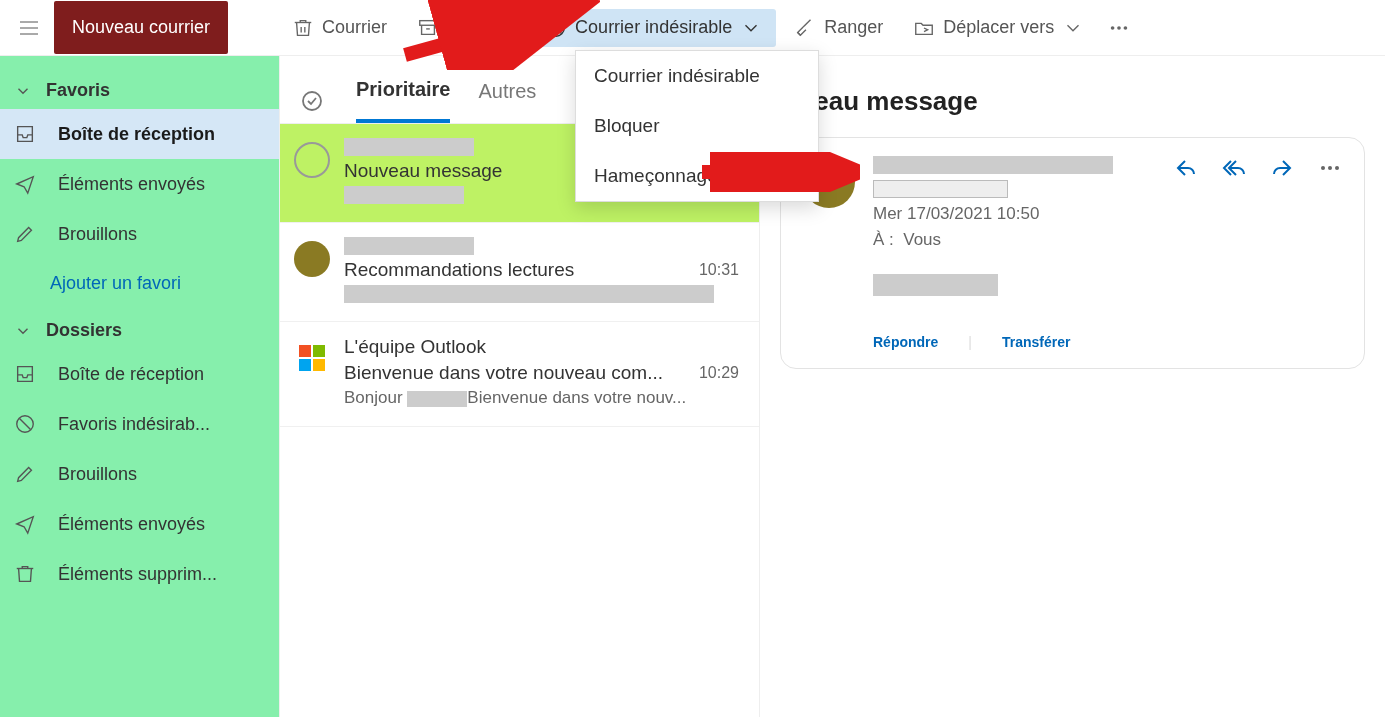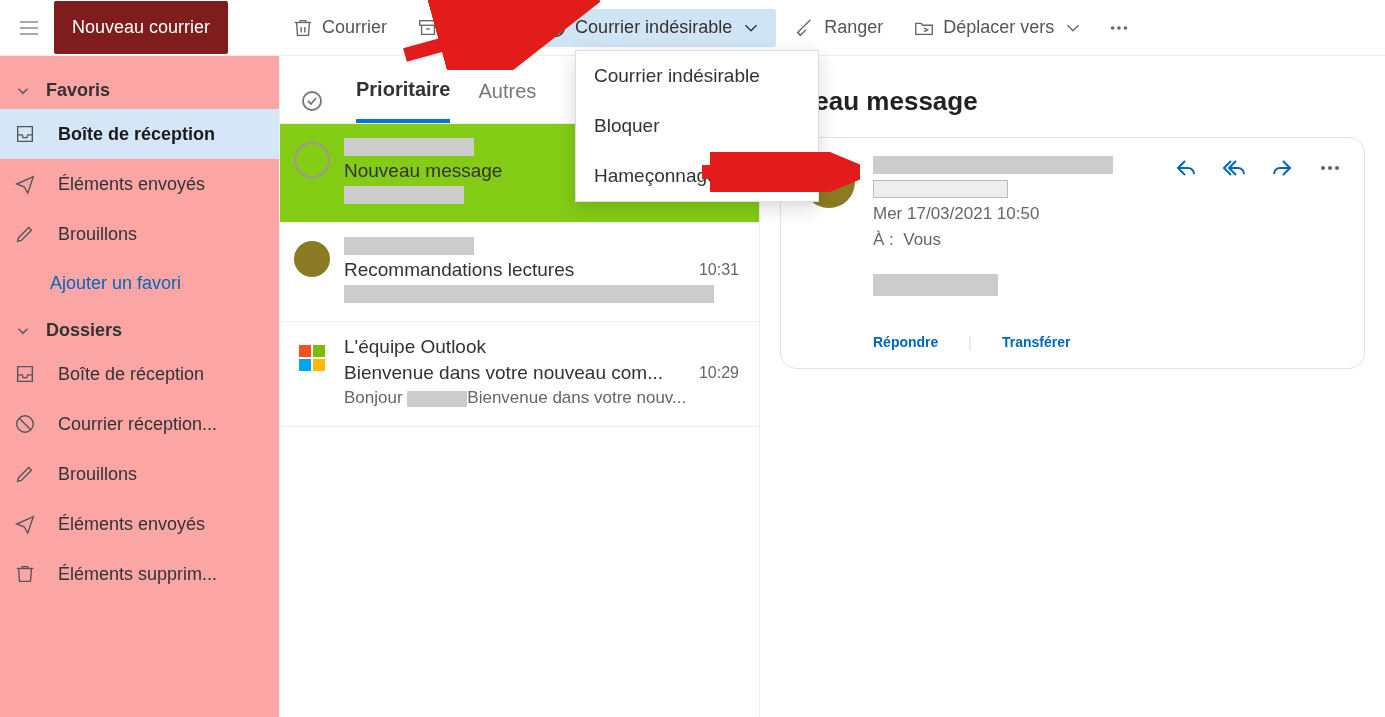--- a/index.html
+++ b/index.html
@@ -14,38 +14,38 @@
   .tool-btn svg { width:22px; height:22px; stroke:#666; fill:none; stroke-width:1.5; }
   .tool-btn.junk { background:#cfe4f5; color:#333; padding:8px 14px; border-radius:3px; }
   .tool-btn.junk svg { stroke:#333; }
   .chev { width:18px; height:18px; stroke:#666; fill:none; stroke-width:1.8; }
   .spacer { width: 40px; }
 
   
   .main { display:flex; height: calc(100% - 56px); }
 
   
-  .sidebar { width: 280px; background:#fca5a5; border-right:1px solid #eee; padding-top:12px; }
+  .sidebar { width: 280px; background:#86efac; border-right:1px solid #eee; padding-top:12px; }
   .sb-section { padding: 12px 14px 8px 14px; display:flex; align-items:center; gap:14px; font-weight:600; color:#333; cursor:pointer;}
   .sb-item { display:flex; align-items:center; gap:22px; padding:14px 14px 14px 14px; cursor:pointer; color:#333; }
   .sb-item svg { width:22px; height:22px; stroke:#555; fill:none; stroke-width:1.5; }
   .sb-item.active { background:#d5e7f6; font-weight:700; color:#1a1a1a; }
   .sb-add { color:#0067b8; padding:14px 14px 14px 50px; cursor:pointer; }
 
   
   .msglist { width: 480px; border-right:1px solid #eee; position: relative; }
   .ml-tabs { display:flex; align-items:center; gap:28px; padding:22px 20px 0 20px; border-bottom:1px solid #eee;text-align:center; }
   .ml-tabs .selecticon { width:28px; height:28px; display:flex; align-items:center; }
   .ml-tabs .selecticon svg { width:24px; height:24px; stroke:#777; fill:none; stroke-width:1.8; }
   .ml-tab { font-size:20px; font-weight:600; color:#333; padding-bottom:18px; cursor:pointer; }
   .ml-tab.active { border-bottom:4px solid #0078d4; }
   .ml-tab.dim { color:#777; font-weight:400; }
 
   .msg-item { display:flex; gap:14px; padding:14px 20px 18px 14px; border-bottom:1px solid #f0f0f0; cursor:pointer; }
-  .msg-item.selected { background:#84cc16;justify-content:space-between; }
+  .msg-item.selected { background:#bef264;justify-content:space-between; }
   .msg-avatar { width:36px; height:36px; border-radius:50%; flex:0 0 36px; margin-top:4px; display:flex; align-items:center; justify-content:center;}
   .msg-avatar.circle-outline { border:2px solid #999; border-radius:50%; background:none;}
   .msg-avatar.olive { background:#8a7a23; }
   .msg-avatar.ms { background:none; }
   .msg-body { flex:1; display:flex; flex-direction:column; gap:4px; }
   .msg-line1 { display:flex; justify-content:space-between; align-items:center; }
   .msg-sender-redact { width:130px; height:18px; background:#ccc; }
   .msg-subject { font-size:19px; color:#333; }
   .msg-time { color:#666; font-size:16px; }
   .msg-preview-redact { height:18px; background:#ccc; }
@@ -189,21 +189,21 @@
           <path d="M4 4h16v16H4z" fill="none"></path>
           <polyline points="4 13 9 13 10 16 14 16 15 13 20 13"></polyline>
         </svg>
       <span>Boîte de réception</span>
     </div>
     <div class="sb-item">
       <svg viewBox="0 0 24 24">
           <circle cx="12" cy="12" r="9"></circle>
           <line x1="6" y1="6" x2="18" y2="18"></line>
         </svg>
-      <span>Courrier réception...</span>
+      <span>Favoris indésirab...</span>
     </div>
     <div class="sb-item">
       <svg viewBox="0 0 24 24">
           <path d="M4 20l4-1 11-11-3-3L5 16z"></path>
         </svg>
       <span>Brouillons</span>
     </div>
     <div class="sb-item">
       <svg viewBox="0 0 24 24">
           <path d="M3 12l18-8-6 18-4-7z"></path>

